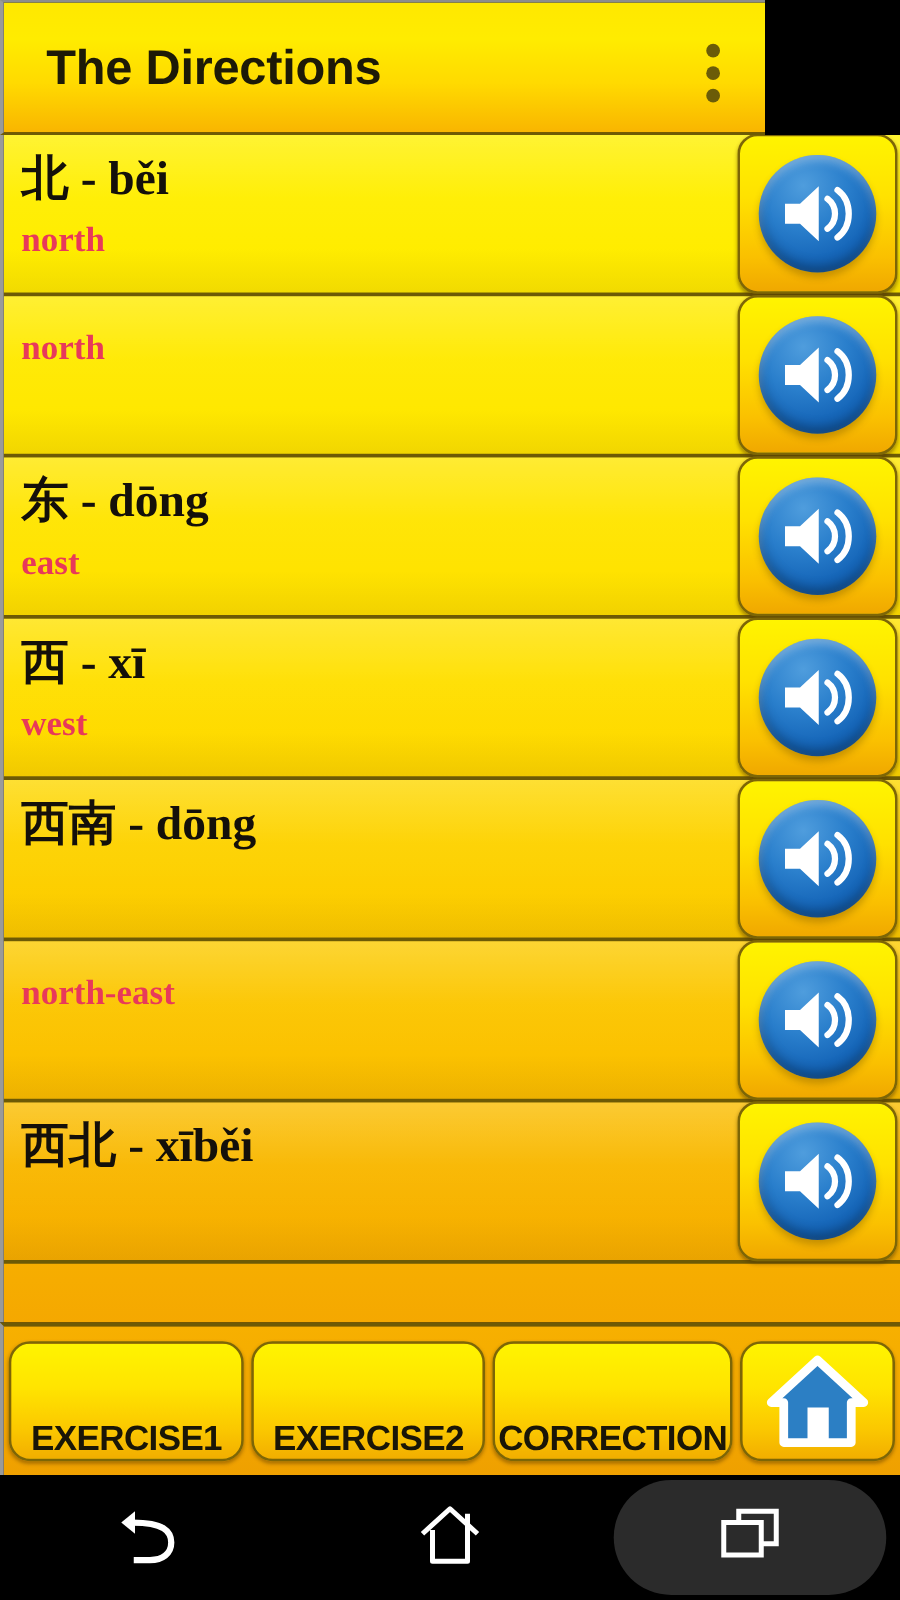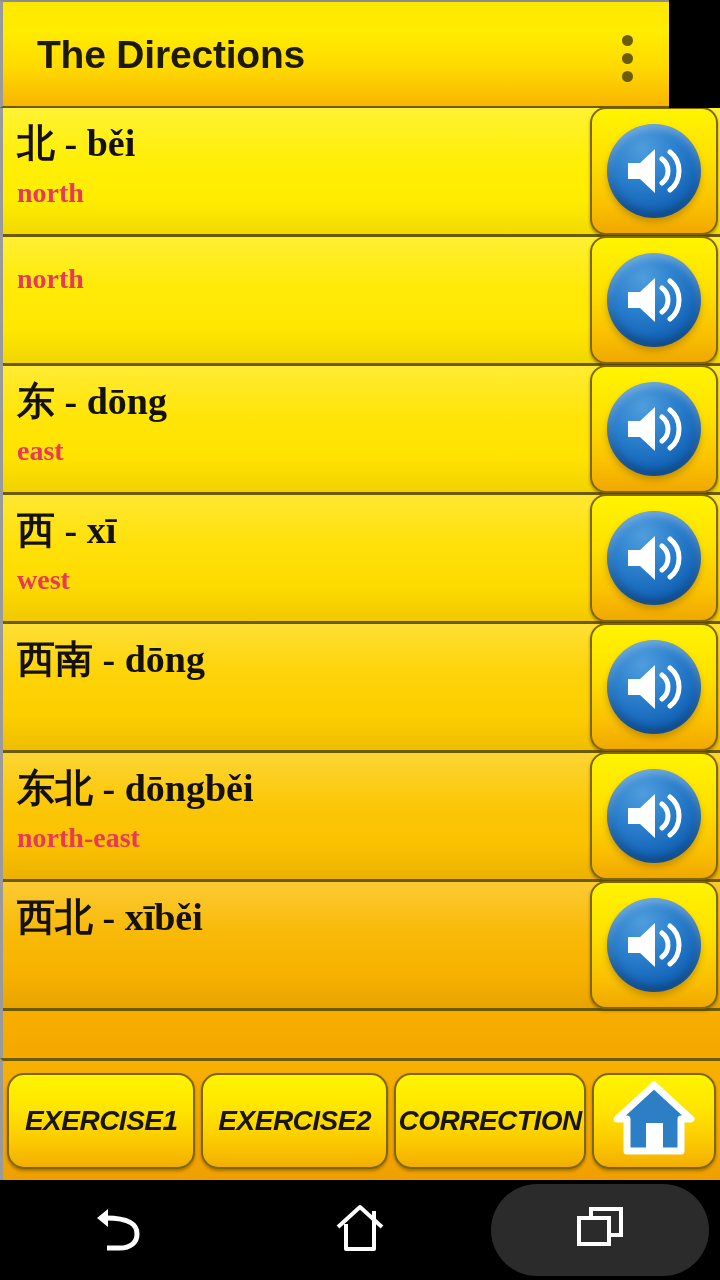--- a/index.html
+++ b/index.html
@@ -14,21 +14,21 @@
   #app {
     position:relative;
     width:720px; height:1280px;
     background:#000;
     overflow:hidden;
   }
 
   
   .appbar {
     position:absolute; left:0; top:0;
-    width:669px; height:108px;
+    width:612px; height:108px;
     background:linear-gradient(to bottom, #FFE800 0%, #FFEC00 28%, #FFDA00 62%, #F9B500 100%);
     border-left:3px solid #9a9a9a;
     border-top:2px solid #8d8d8d;
     border-bottom:2px solid #6d5a05;
     display:flex; align-items:center;
   }
   .appbar-title {
     margin-left:34px;
     font-size:39px;
     font-weight:bold;
@@ -128,23 +128,22 @@
     align-items:center;
     padding:0 4px;
     gap:6px;
   }
   .bb {
     height:96px;
     border-radius:17px;
     background:linear-gradient(to bottom, #FFF400 0%, #FFE400 38%, #FBC800 74%, #F2AE00 100%);
     border:2px solid #7d6606;
     box-shadow:0 2px 3px rgba(90,55,0,0.45);
-    display:flex; align-items:center; justify-content:center;
+    display:flex; align-items:flex-end; justify-content:center;
     cursor:pointer;
-    font-style:italic;
   }
   .bb-label {
     font-family:"Liberation Sans", sans-serif;
     font-weight:bold;
     font-size:28px;
     color:#1a1607;
     letter-spacing:-0.5px;
     white-space:nowrap;
   }
   .bb1 { width:192px; }
@@ -254,21 +253,20 @@
   <svg width="62" height="56" viewBox="0 0 62 56">
     <path d="M5 20 L17 20 L32 6 L32 50 L17 36 L5 36 Z" fill="#FFFFFF"></path>
     <path d="M39 16 C47 22, 47 34, 39 40" fill="none" stroke="#FFFFFF" stroke-width="5" stroke-linecap="round"></path>
     <path d="M47 9 C59 18, 59 38, 47 47" fill="none" stroke="#FFFFFF" stroke-width="5" stroke-linecap="round"></path>
   </svg>
             </div>
           </div>
         </div>
         <div class="row">
           <div class="row-sheen"></div>
-          <div class="row-term">东北 - dōngběi</div>
           <div class="row-trans">north-east</div>
           <div class="speaker-btn">
             <div class="speaker-disc">
   <svg width="62" height="56" viewBox="0 0 62 56">
     <path d="M5 20 L17 20 L32 6 L32 50 L17 36 L5 36 Z" fill="#FFFFFF"></path>
     <path d="M39 16 C47 22, 47 34, 39 40" fill="none" stroke="#FFFFFF" stroke-width="5" stroke-linecap="round"></path>
     <path d="M47 9 C59 18, 59 38, 47 47" fill="none" stroke="#FFFFFF" stroke-width="5" stroke-linecap="round"></path>
   </svg>
             </div>
           </div>

